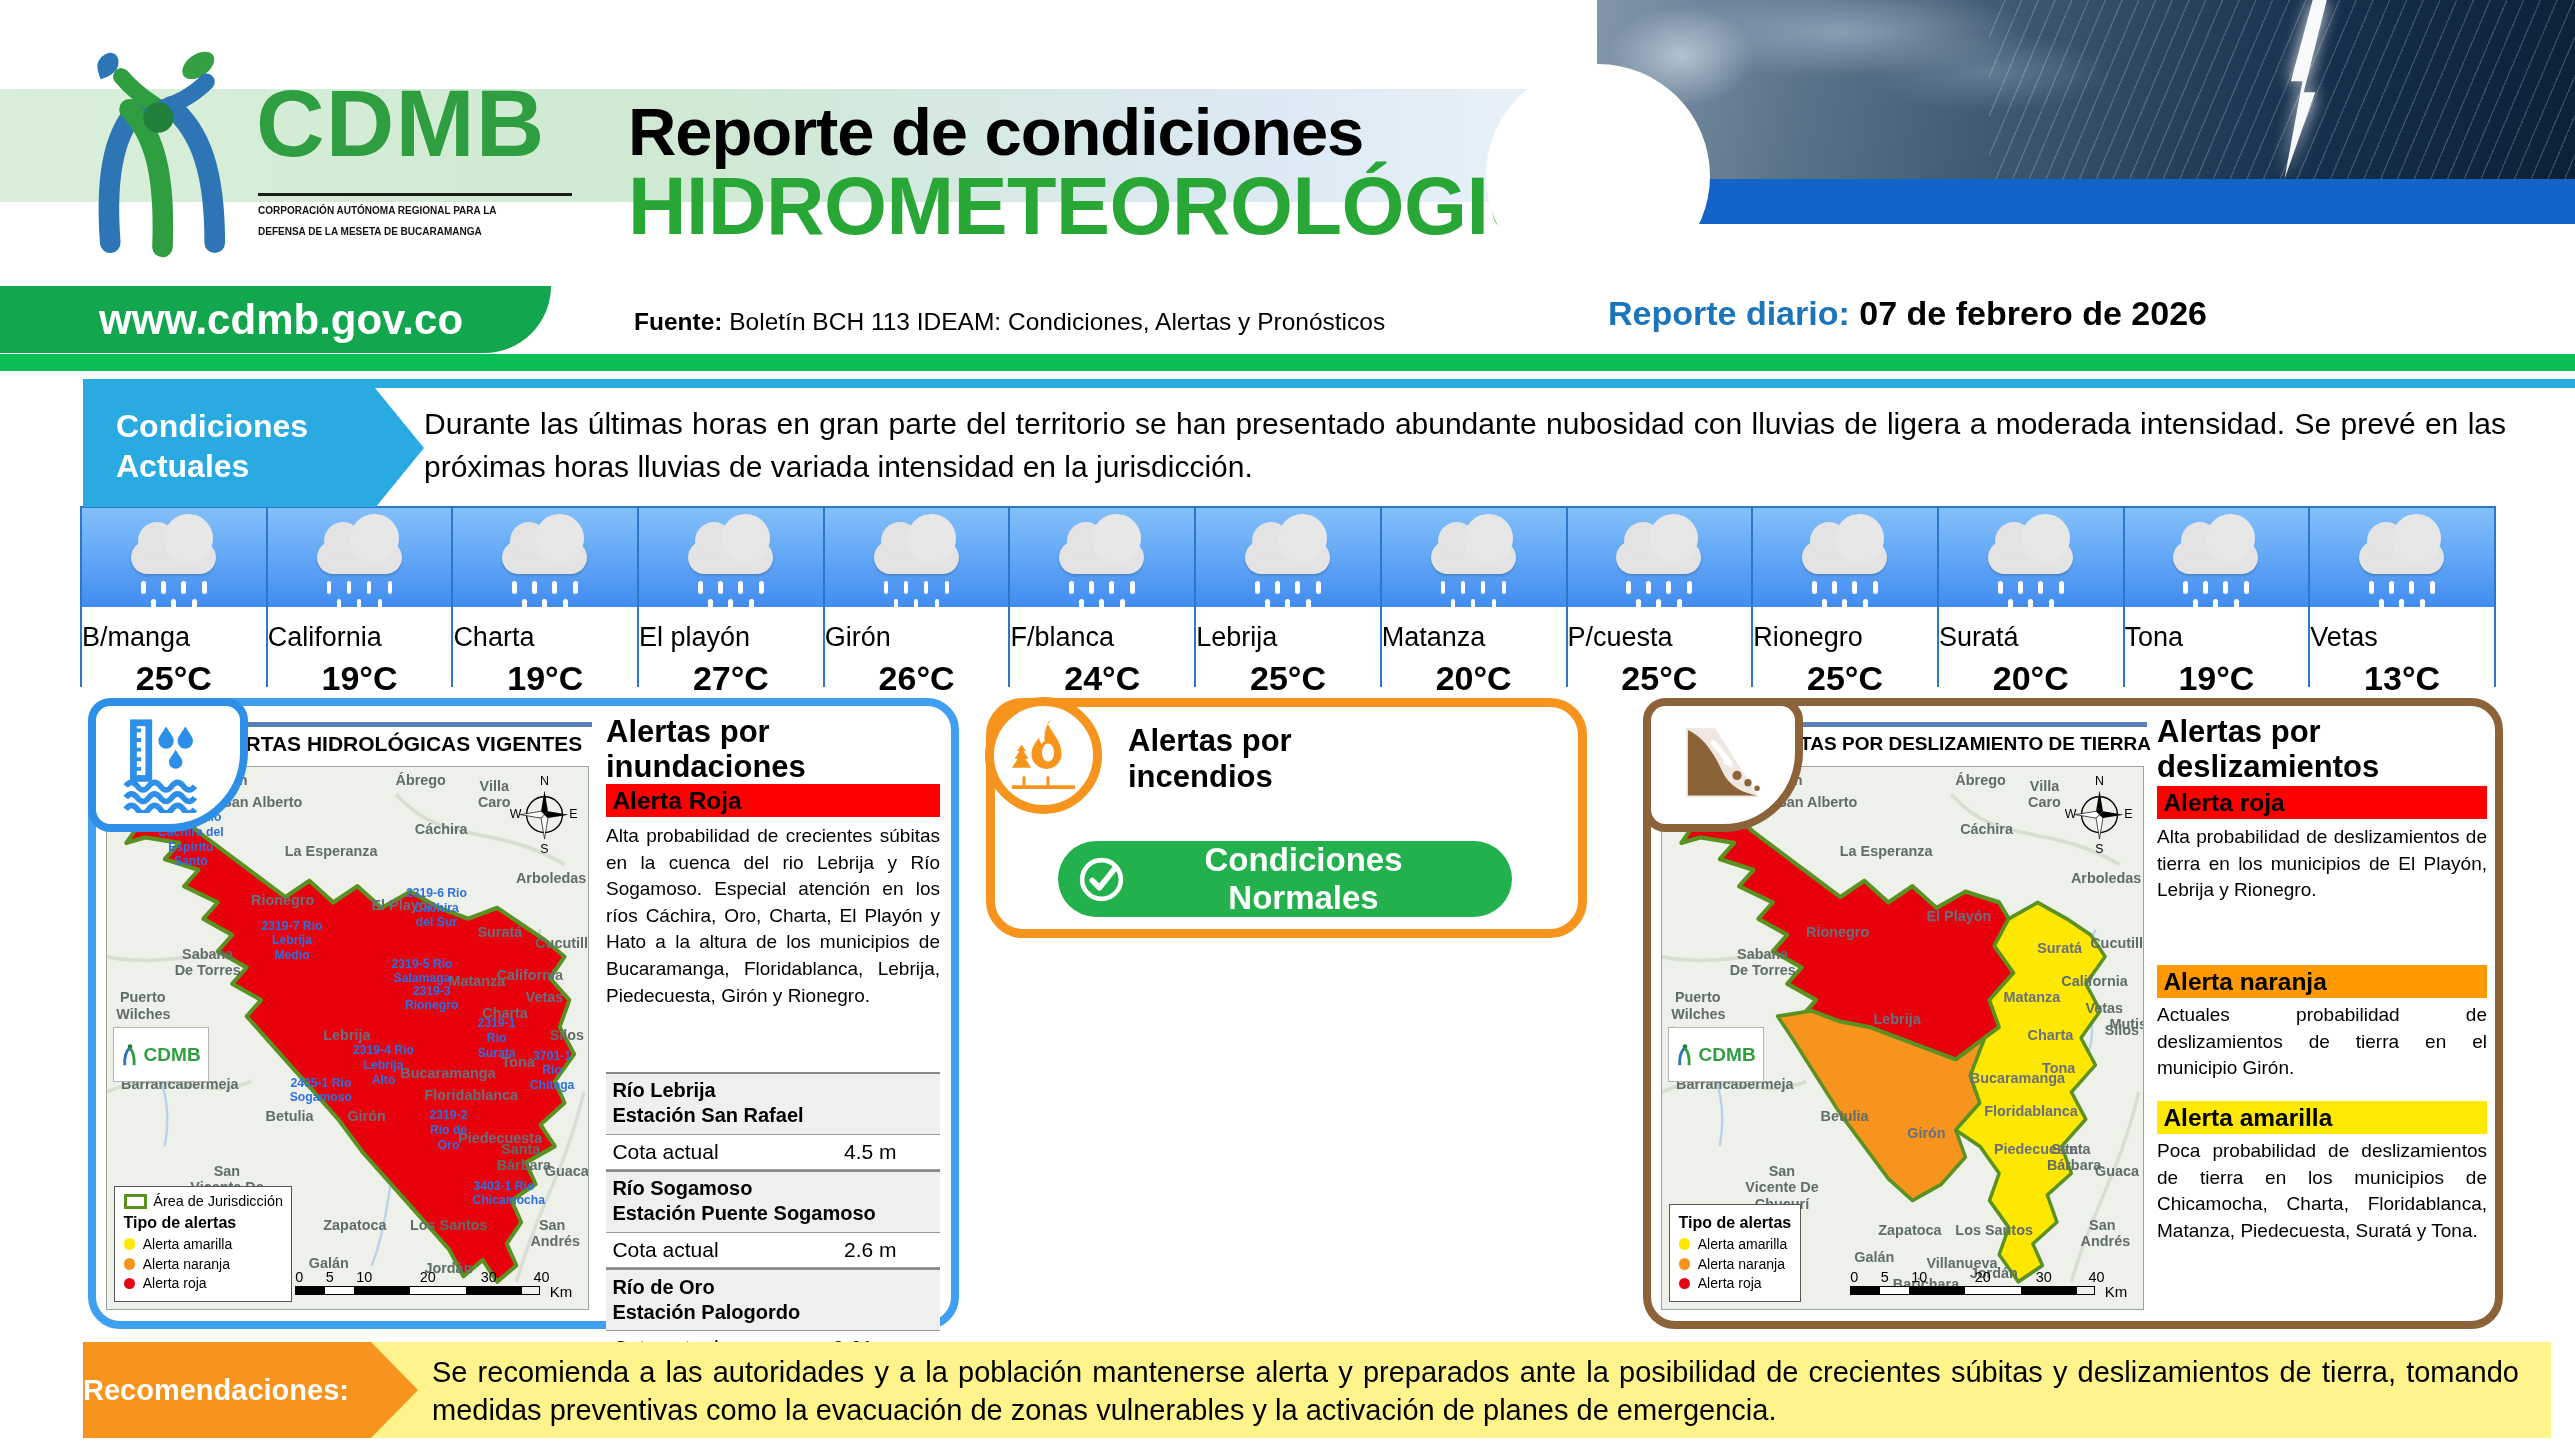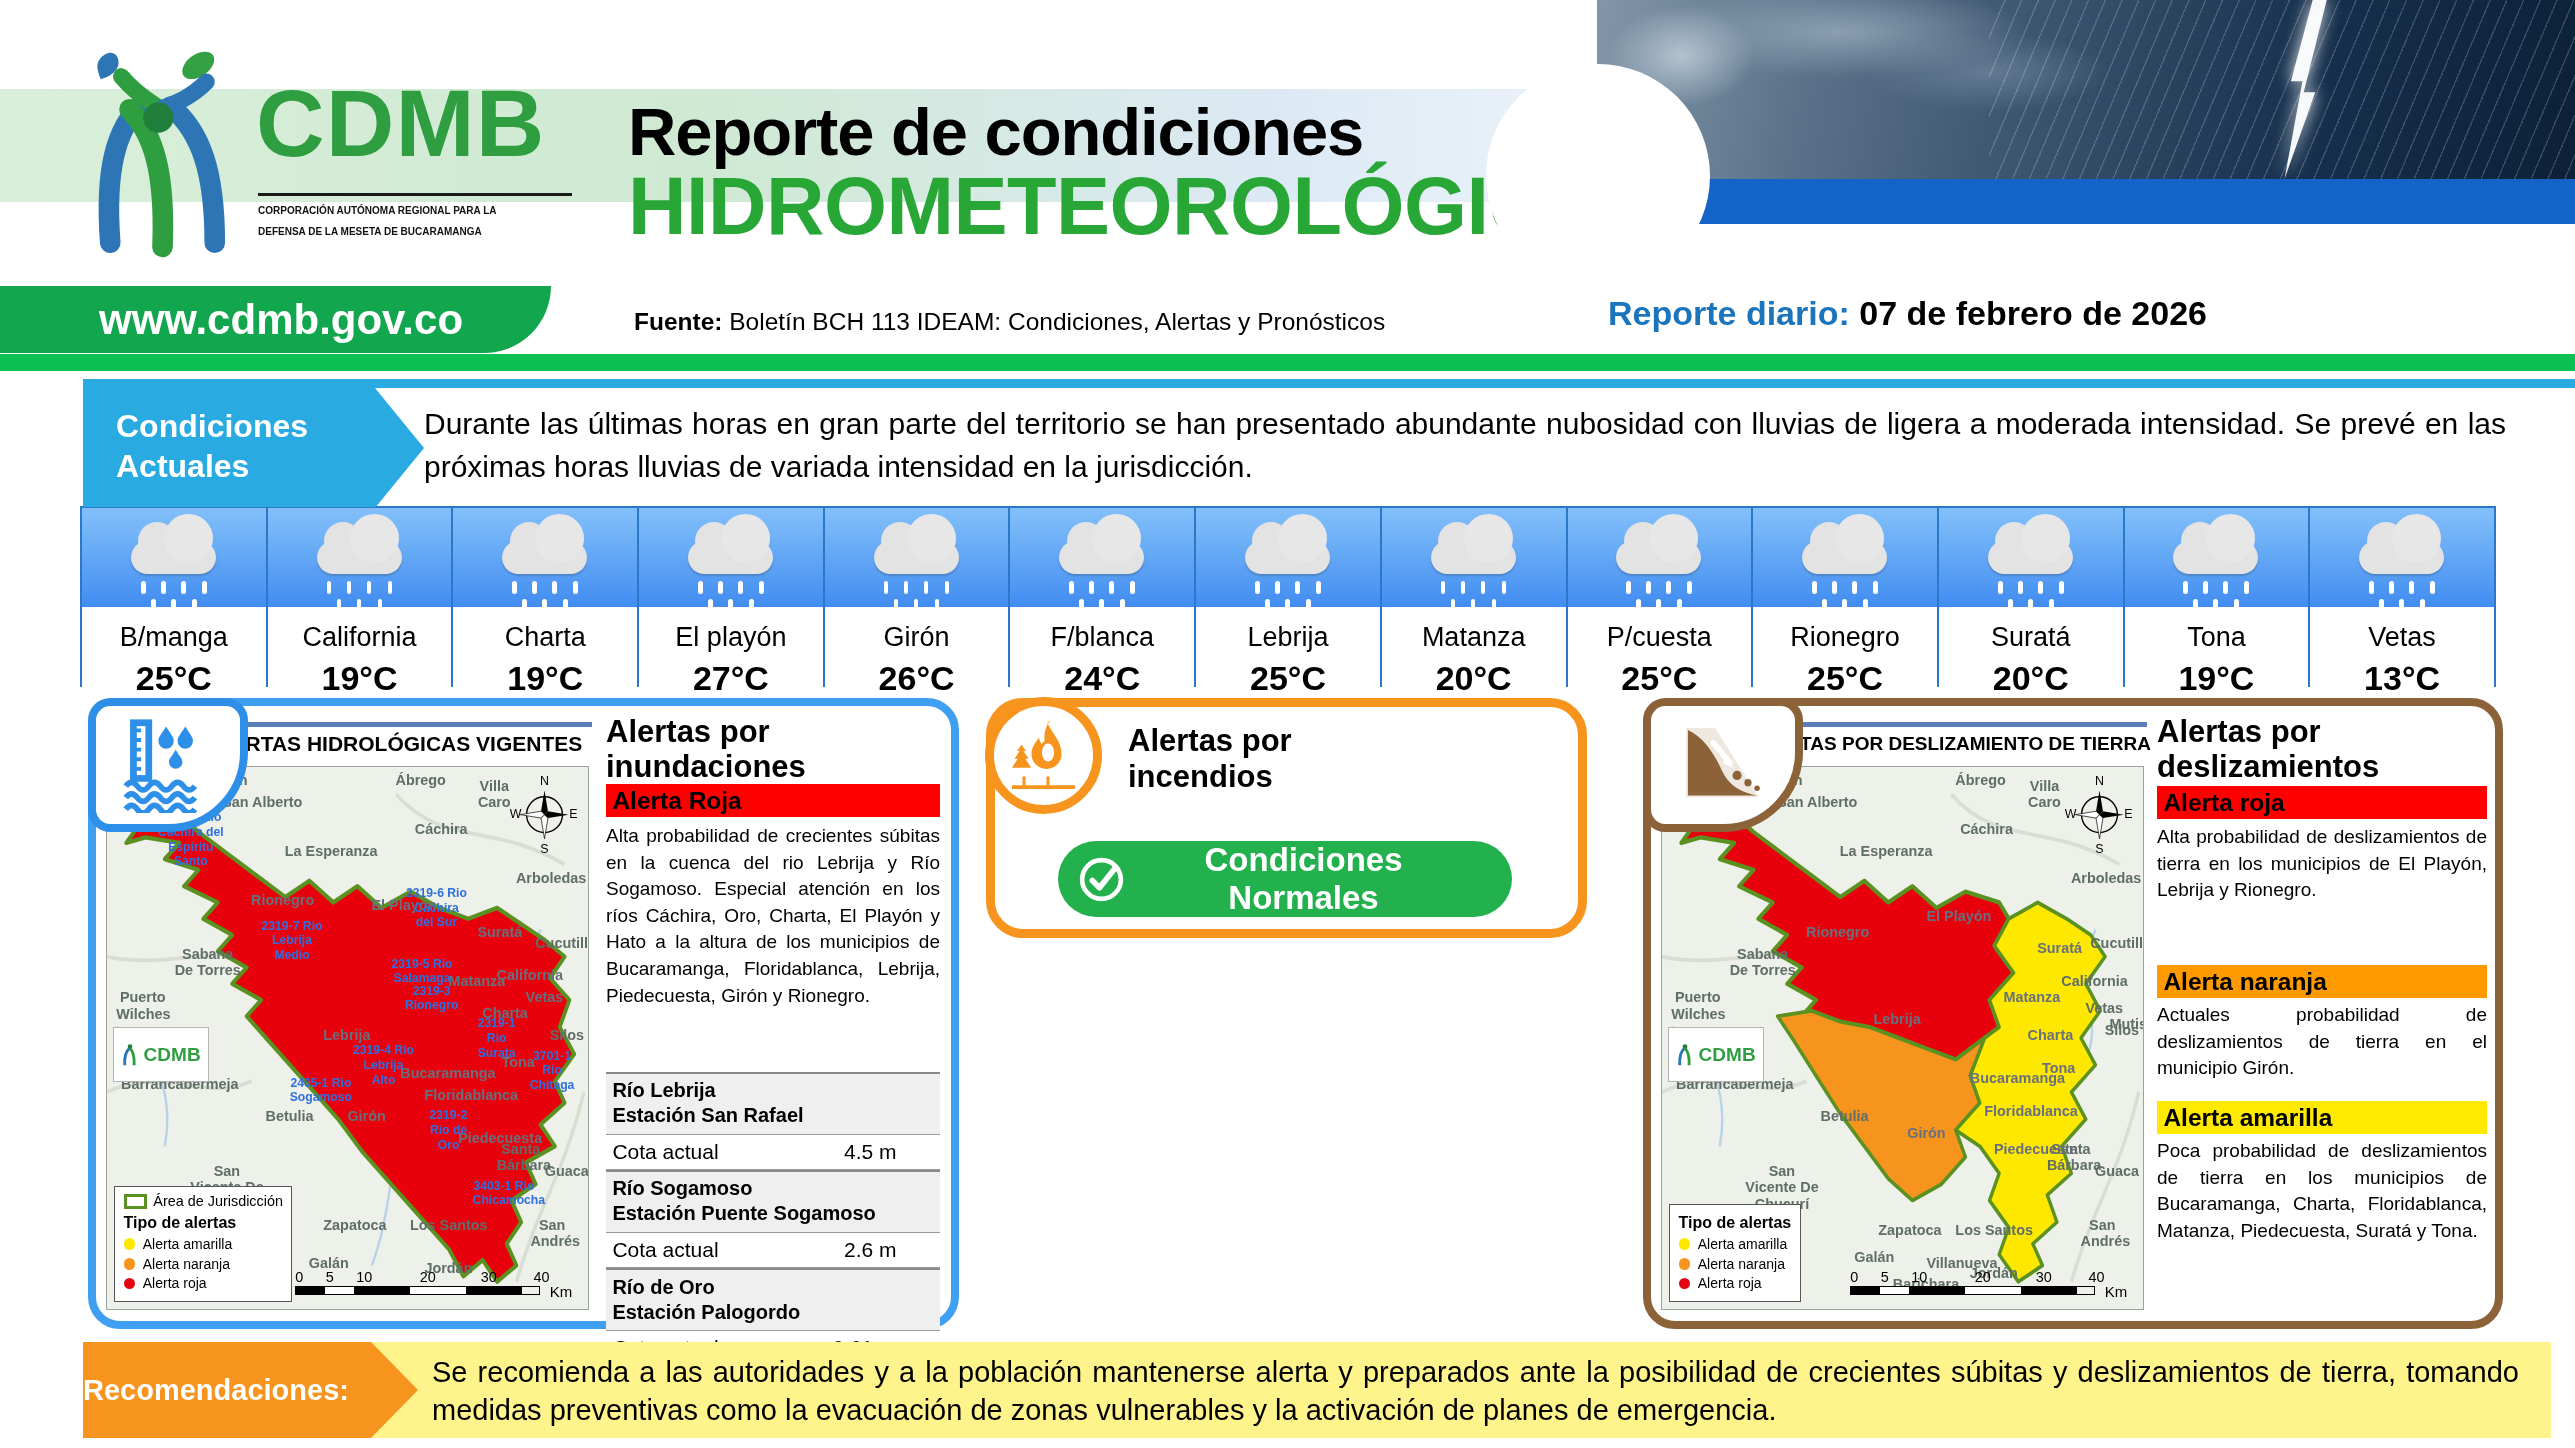--- a/index.html
+++ b/index.html
@@ -56,21 +56,21 @@
   .wrow { position:absolute; left:80px; top:506px; width:2416px; height:181px; display:flex; border-top:2.7px solid #2b78c8; }
   .wcell { position:relative; flex:1 1 0; border-right:2.1px solid #2b78c8; background:#fff; }
   .wcell:first-child { border-left:2.1px solid #2b78c8; }
   .wsky { position:relative; height:99px; background:linear-gradient(180deg,#83c0fa 0%,#5fa4f5 55%,#418cf0 100%); overflow:hidden; }
   .cloud { position:absolute; left:50%; top:33px; width:85px; height:33px; margin-left:-43px; background:#e3e3e3; border-radius:21px;
     box-shadow:0 2.1px 1.6px rgba(60,90,130,.35); }
   .cloud::before { content:""; position:absolute; left:7.5px; top:-19px; width:38px; height:38px; background:#e3e3e3; border-radius:50%; }
   .cloud::after { content:""; position:absolute; left:33px; top:-27px; width:49px; height:49px; background:#e7e7e7; border-radius:50%; }
   .drop { position:absolute; left:50%; margin-left:-33px; top:73px; width:4.8px; height:12.8px; background:#fff; border-radius:3.2px;
     box-shadow:20px 0 0 #fff, 40px 0 0 #fff, 61px 0 0 #fff, 10px 18px 0 #fff, 30px 18px 0 #fff, 51px 18px 0 #fff; }
-  .wname { margin-top:15px; text-align:center; font-size:27px; color:#000; }
+  .wname { margin-top:15px; font-size:27px; color:#000; }
   .wtemp { margin-top:6.4px; text-align:center; font-size:34px; font-weight:bold; color:#000; }
 
   
   .panel { position:absolute; background:#fff; }
   .p-flood { left:88px; top:698px; width:871px; height:631px; border:8.5px solid #3fa0f2; border-radius:32px; }
   .p-fire  { left:986px; top:698px; width:601px; height:240px; border:9.6px solid #f7941d; border-radius:37px; }
   .p-slide { left:1643px; top:698px; width:860px; height:631px; border:8.5px solid #8c6239; border-radius:32px; }
   .corner { position:absolute; left:-8.5px; top:-8.5px; width:160px; height:134px; background:#fff; z-index:5;
     border-radius:22.4px 22.4px 80px 22.4px; display:flex; align-items:center; justify-content:center; }
   .corner.blue  { border:8.5px solid #2e8fe8; }
@@ -606,21 +606,21 @@
       <span>Alerta roja</span>
     </div>
     <div class="ppara" style="left:506px;top:118px;width:330px;">Alta probabilidad de deslizamientos de tierra en los municipios de El Playón, Lebrija y Rionegro.</div>
     <div class="banner" style="left:506px;top:259px;width:330px;background:#ff9900;">
       <span>Alerta naranja</span>
     </div>
     <div class="ppara" style="left:506px;top:296px;width:330px;">Actuales probabilidad de deslizamientos de tierra en el municipio Girón.</div>
     <div class="banner" style="left:506px;top:395px;width:330px;background:#ffe900;">
       <span>Alerta amarilla</span>
     </div>
-    <div class="ppara" style="left:506px;top:432px;width:330px;">Poca probabilidad de deslizamientos de tierra en los municipios de Bucaramanga, Charta, Floridablanca, Matanza, Piedecuesta, Suratá y Tona.</div>
+    <div class="ppara" style="left:506px;top:432px;width:330px;">Poca probabilidad de deslizamientos de tierra en los municipios de Chicamocha, Charta, Floridablanca, Matanza, Piedecuesta, Suratá y Tona.</div>
   </div>
 
   <div class="reco-body">Se recomienda a las autoridades y a la población mantenerse alerta y preparados ante la posibilidad de crecientes súbitas y deslizamientos de tierra, tomando medidas preventivas como la evacuación de zonas vulnerables y la activación de planes de emergencia.</div>
   <div class="reco-tab">
     <span>Recomendaciones:</span>
   </div>
 
 </div>
 
 

